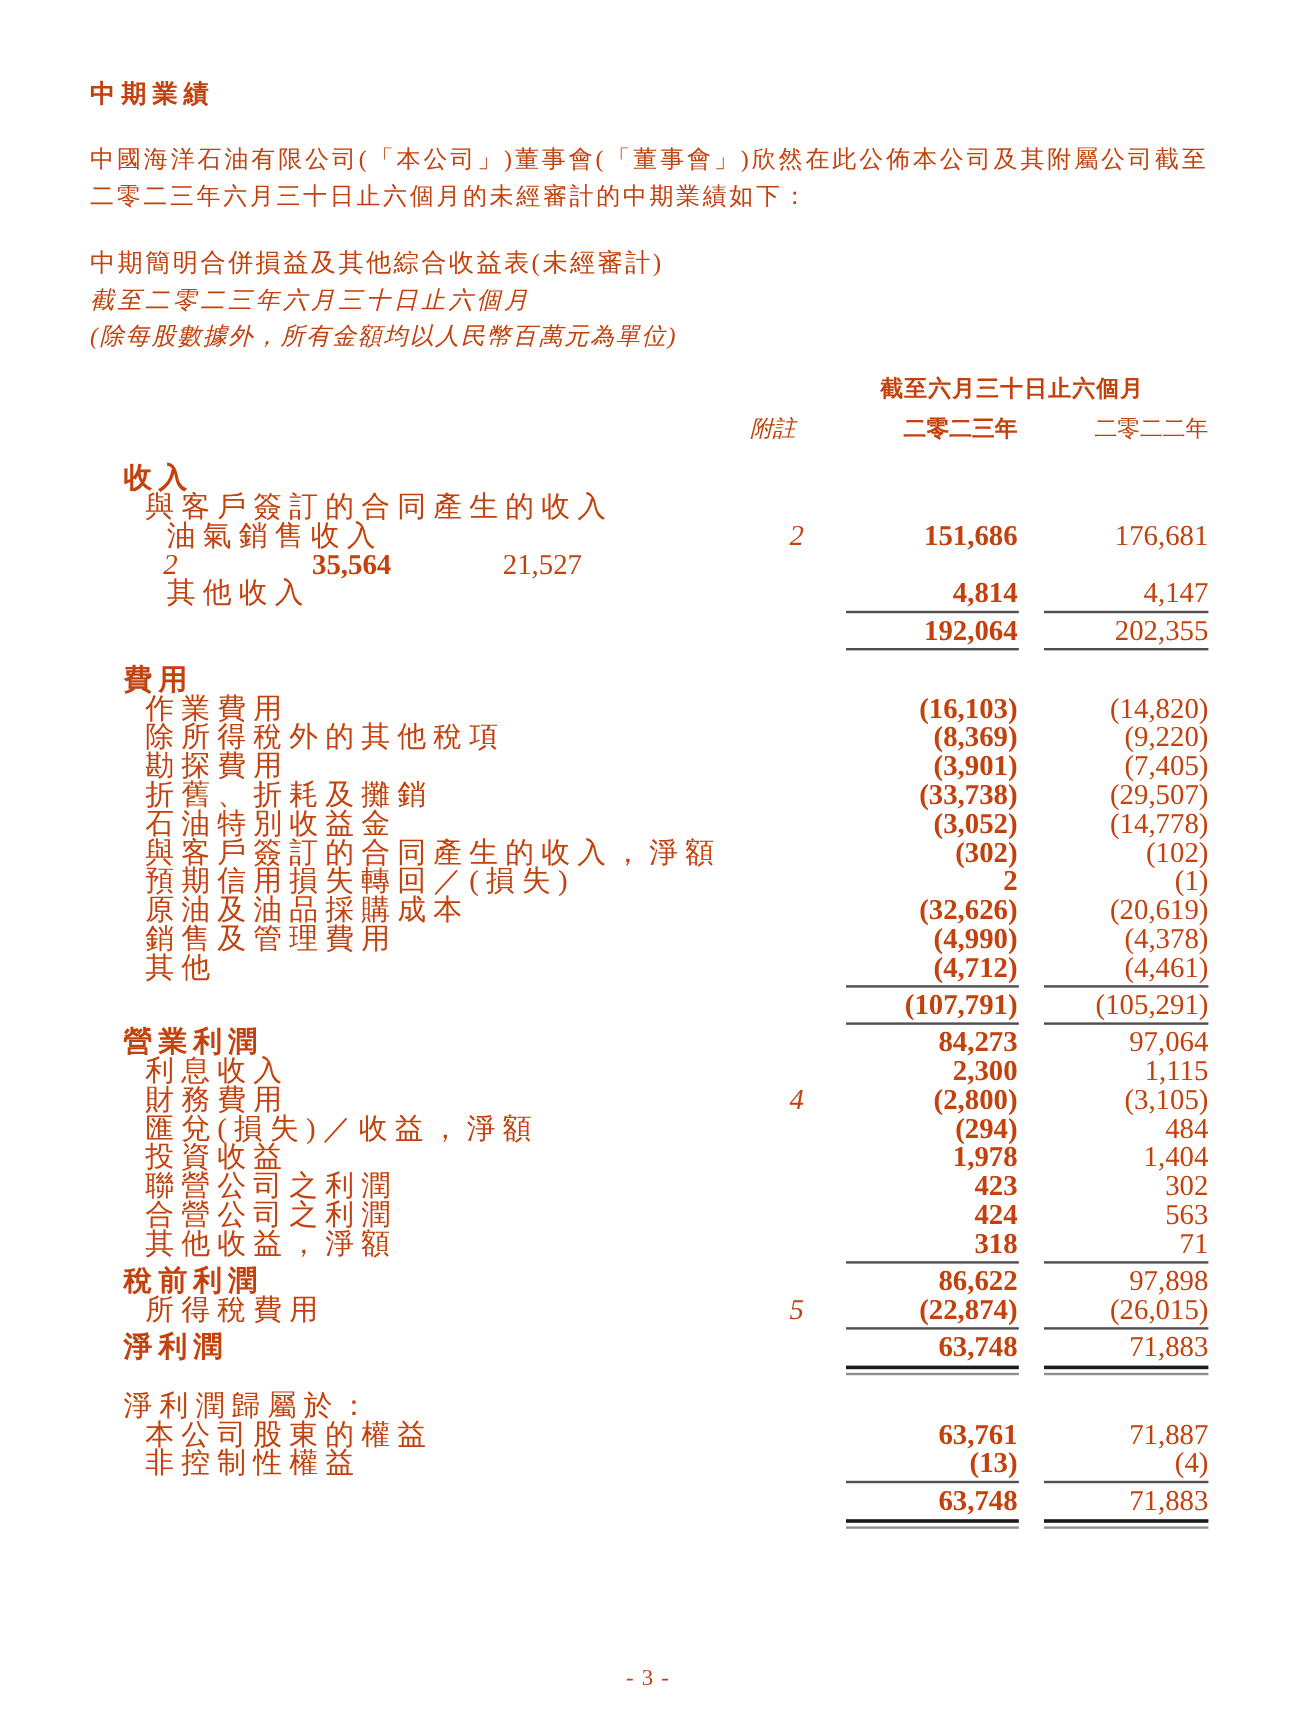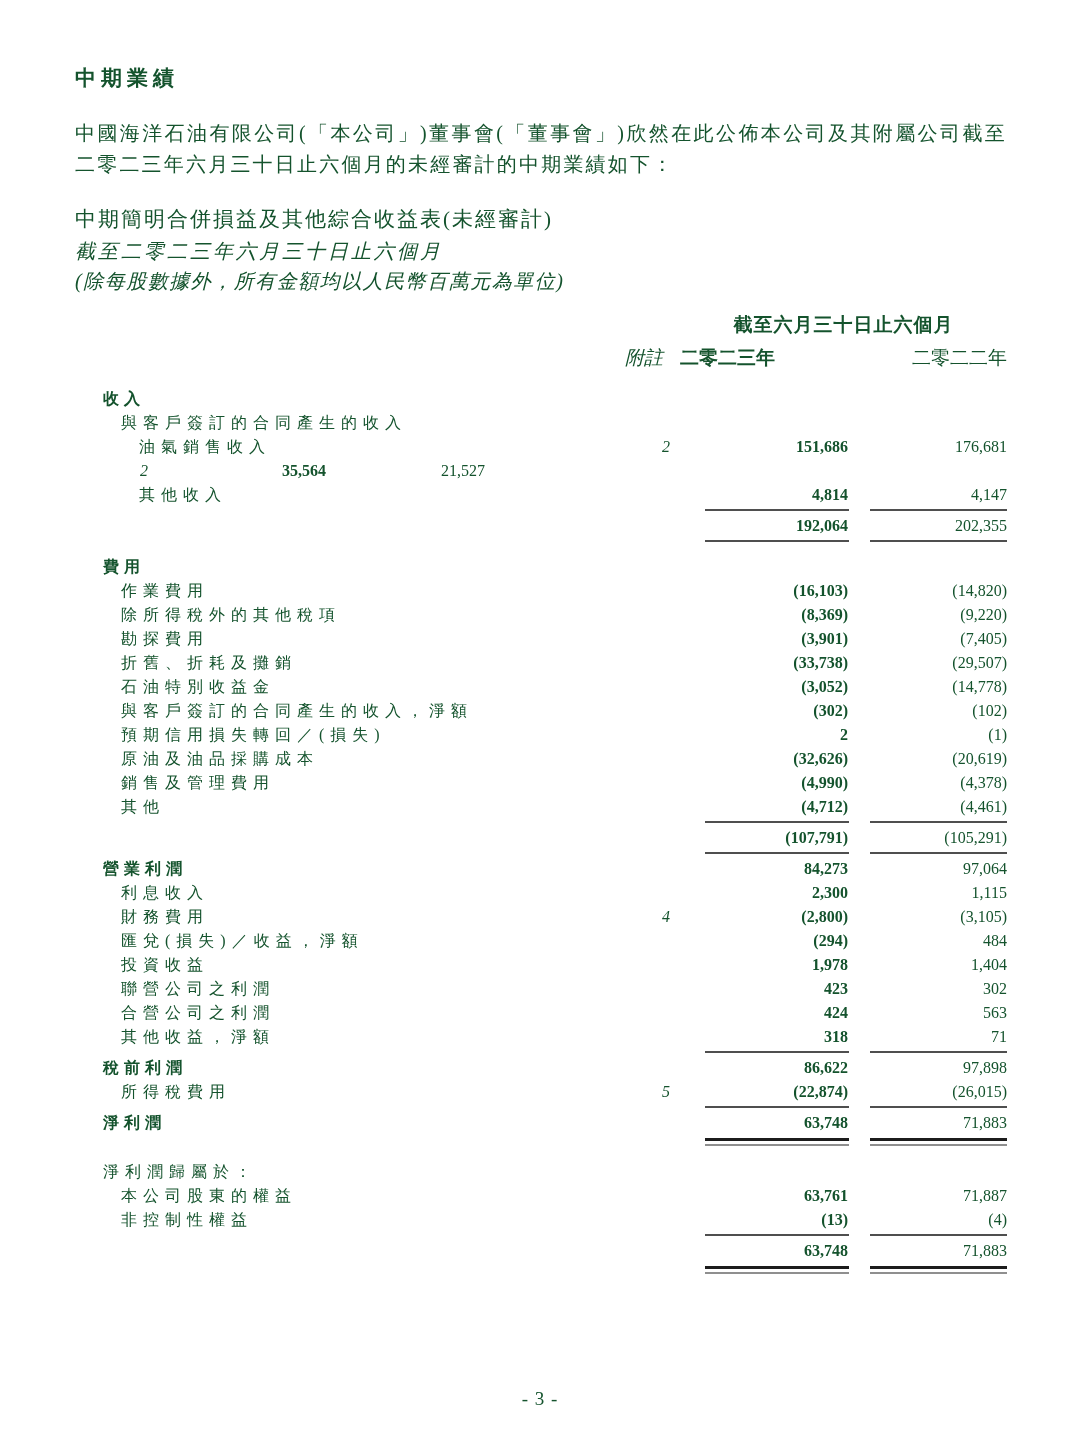--- a/index.html
+++ b/index.html
@@ -1,38 +1,38 @@
 <!DOCTYPE html>
 <html><head>
 <meta charset="utf-8">
 <style>
   html,body{margin:0;padding:0;background:#e8e8e8;}
   .page{
     width:1080px;height:1440px;position:relative;background:#ffffff;
-    font-family:"Liberation Serif","DejaVu Serif",serif;color:#14532d;
+    font-family:"Liberation Serif","DejaVu Serif",serif;color:#c2410c;
     margin:0 auto;overflow:hidden;
   }
   .content{position:absolute;left:75px;top:66px;width:932px;}
 
   .page-title{font-size:21px;font-weight:700;letter-spacing:5px;line-height:25px;}
   .intro{margin-top:27px;font-size:20px;line-height:31px;letter-spacing:2.2px;text-align:justify;}
   .statement-title{margin-top:26px;font-size:21px;font-weight:400;letter-spacing:2px;line-height:26px;}
   .period-line{margin-top:7px;font-style:italic;font-size:20px;letter-spacing:3px;line-height:24px;}
   .unit-line{margin-top:6px;font-style:italic;font-size:20px;letter-spacing:1.5px;line-height:24px;}
 
   .thead{margin-top:20px;margin-bottom:16px;}
   .thead-period-row{display:flex;justify-content:flex-end;}
   .thead-period{width:327px;text-align:center;font-weight:700;font-size:19px;letter-spacing:1px;line-height:24px;}
   .thead-cols{display:flex;margin-top:8px;font-size:19px;line-height:26px;}
   .thead-spacer{flex:1;}
   .th-note{width:55px;text-align:left;font-style:italic;box-sizing:border-box;padding-right:4px;}
-  .th-v23{width:168px;text-align:left;font-weight:700;}
+  .th-v23{width:168px;text-align:right;font-weight:700;}
   .th-v22{width:159px;text-align:right;}
 
-  .trow{display:flex;height:24px;line-height:24px;font-size:16px;padding-left:28px;}
+  .trow{display:flex;height:24px;line-height:24px;font-size:24px;padding-left:28px;}
   .c-label{flex:1;letter-spacing:6px;white-space:nowrap;overflow:visible;}
   .trow.section .c-label,.trow.section-row .c-label{font-weight:700;letter-spacing:5px;}
   .trow.ind1 .c-label{padding-left:18px;}
   .trow.ind2 .c-label{padding-left:36px;}
   .c-note{width:55px;text-align:right;font-style:italic;box-sizing:border-box;padding-right:10px;}
   .c-v23{width:168px;text-align:right;font-weight:700;}
   .c-v22{width:159px;text-align:right;}
 
   .rulerow{display:flex;justify-content:flex-end;gap:21px;margin:2px 0 3px;}
   .rl{width:144px;height:0;border-top:2px solid #4f4f4f;}

